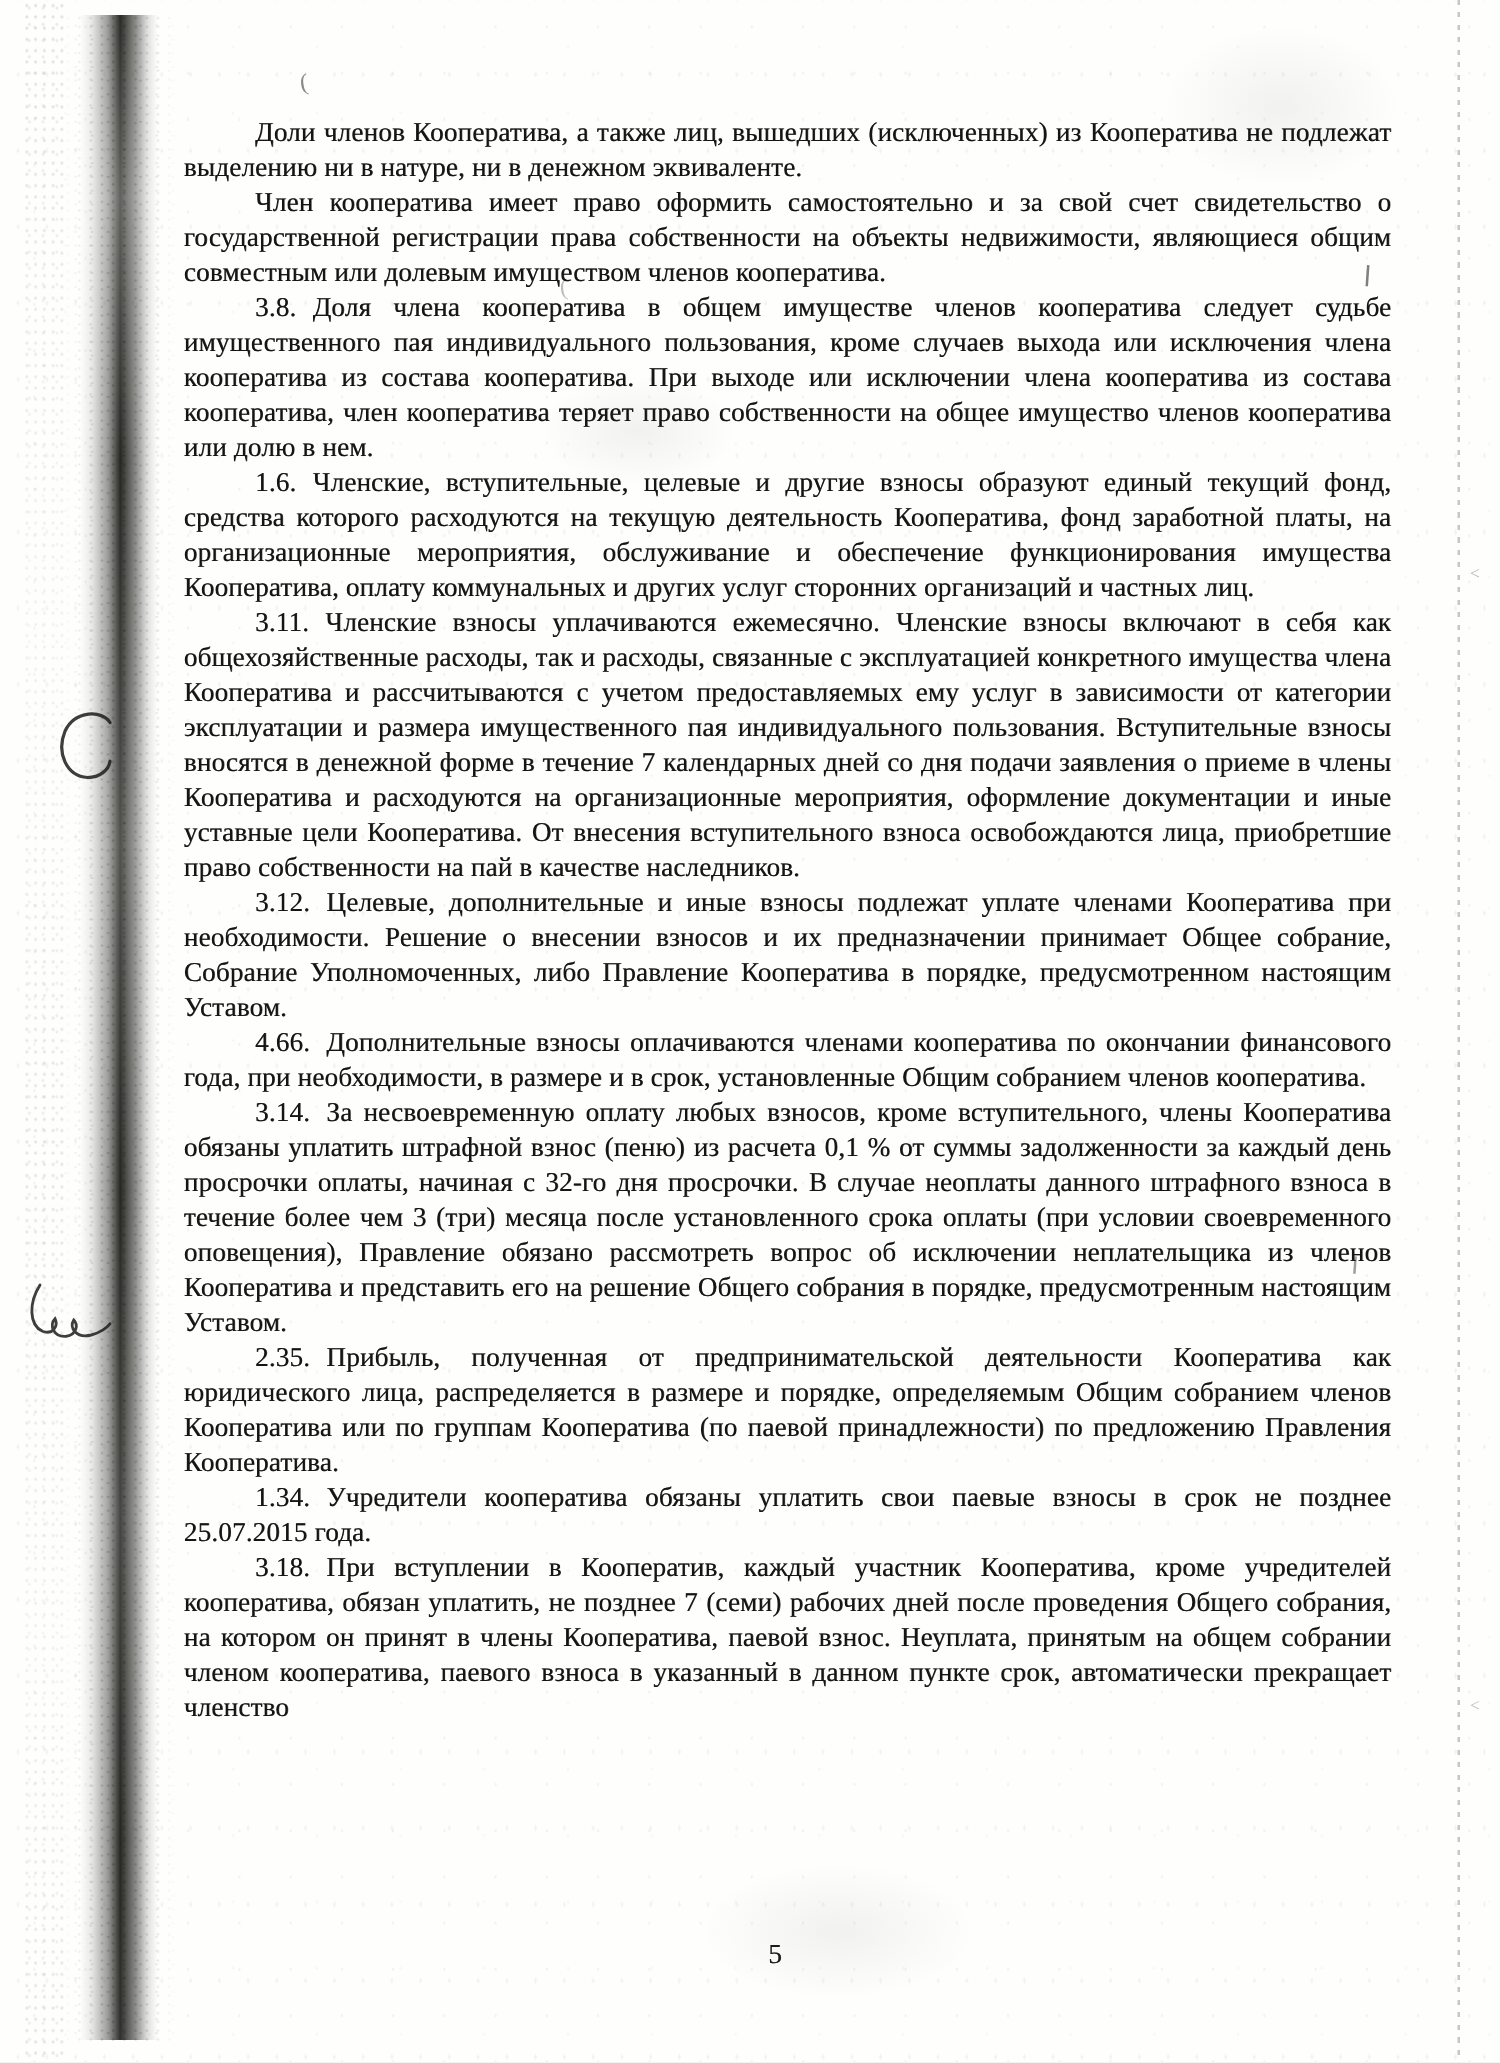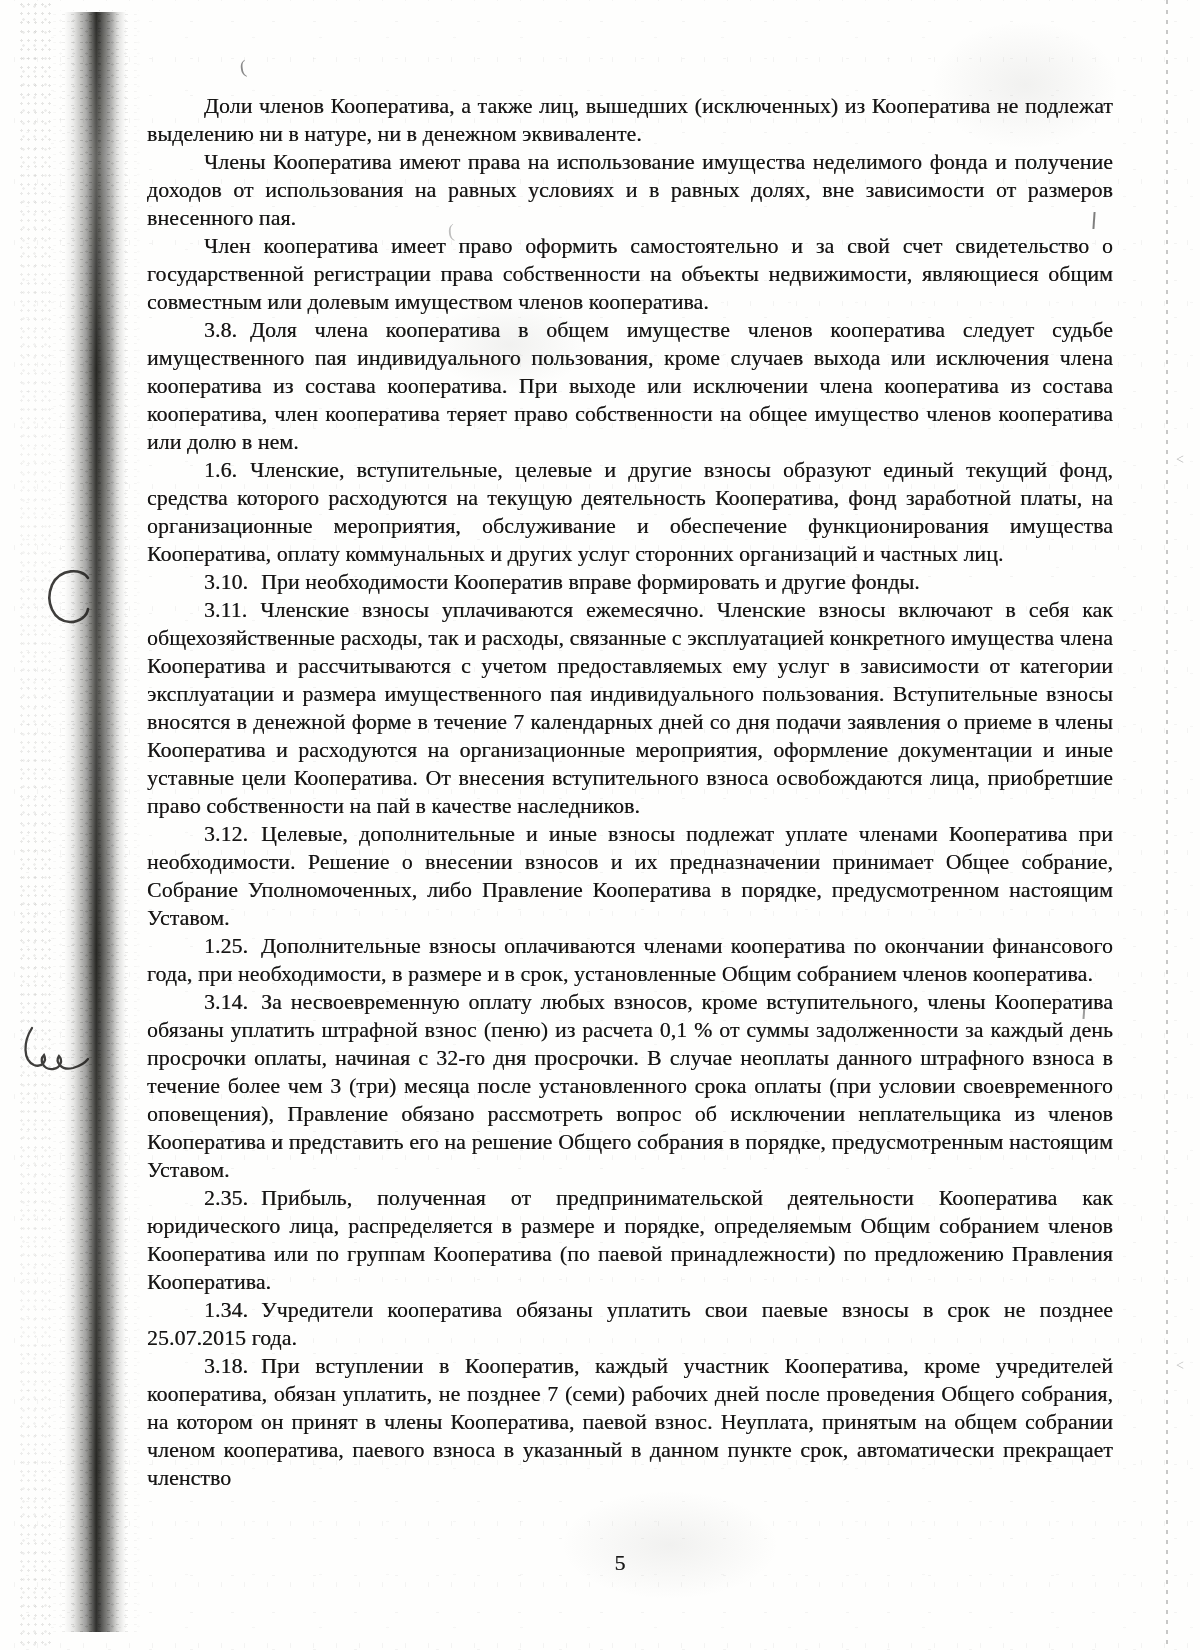--- a/index.html
+++ b/index.html
@@ -130,28 +130,26 @@
 
   <span class="artifact" style="left:240px;top:56px;transform:rotate(-8deg);">(</span>
   <span class="artifact" style="left:448px;top:220px;opacity:.55;transform:rotate(-5deg);">(</span>
   <div class="tick" style="left:1093px;top:212px;"></div>
   <div class="tick" style="left:1083px;top:1005px;height:14px;opacity:.5;"></div>
   <span class="artifact" style="left:1176px;top:452px;font-size:14px;opacity:.6;">&lt;</span>
   <span class="artifact" style="left:1176px;top:1358px;font-size:14px;opacity:.55;">&lt;</span>
 
   <div class="text-block">
     <p><span class="pnum"></span><span>Доли членов Кооператива, а также лиц, вышедших (исключенных) из Кооператива не подлежат выделению ни в натуре, ни в денежном эквиваленте.</span></p>
-    <p><span class="pnum"></span><span>Члены Кооператива имеют права на использование имущества неделимого фонда и получение доходов от использования на равных условиях и в равных долях, вне зависимости от размеров внесенного пая.</span></p>
     <p><span class="pnum"></span><span>Член кооператива имеет право оформить самостоятельно и за свой счет свидетельство о государственной регистрации права собственности на объекты недвижимости, являющиеся общим совместным или долевым имуществом членов кооператива.</span></p>
     <p><span class="pnum">3.8.</span><span>Доля члена кооператива в общем имуществе членов кооператива следует судьбе имущественного пая индивидуального пользования, кроме случаев выхода или исключения члена кооператива из состава кооператива. При выходе или исключении члена кооператива из состава кооператива, член кооператива теряет право собственности на общее имущество членов кооператива или долю в нем.</span></p>
     <p><span class="pnum">1.6.</span><span>Членские, вступительные, целевые и другие взносы образуют единый текущий фонд, средства которого расходуются на текущую деятельность Кооператива, фонд заработной платы, на организационные мероприятия, обслуживание и обеспечение функционирования имущества Кооператива, оплату коммунальных и других услуг сторонних организаций и частных лиц.</span></p>
-    <p><span class="pnum">3.10.</span><span>При необходимости Кооператив вправе формировать и другие фонды.</span></p>
     <p><span class="pnum">3.11.</span><span>Членские взносы уплачиваются ежемесячно. Членские взносы включают в себя как общехозяйственные расходы, так и расходы, связанные с эксплуатацией конкретного имущества члена Кооператива и рассчитываются с учетом предоставляемых ему услуг в зависимости от категории эксплуатации и размера имущественного пая индивидуального пользования. Вступительные взносы вносятся в денежной форме в течение 7 календарных дней со дня подачи заявления о приеме в члены Кооператива и расходуются на организационные мероприятия, оформление документации и иные уставные цели Кооператива. От внесения вступительного взноса освобождаются лица, приобретшие право собственности на пай в качестве наследников.</span></p>
     <p><span class="pnum">3.12.</span><span>Целевые, дополнительные и иные взносы подлежат уплате членами Кооператива при необходимости. Решение о внесении взносов и их предназначении принимает Общее собрание, Собрание Уполномоченных, либо Правление Кооператива в порядке, предусмотренном настоящим Уставом.</span></p>
-    <p><span class="pnum">1.25.</span><span>Дополнительные взносы оплачиваются членами кооператива по окончании финансового года, при необходимости, в размере и в срок, установленные Общим собранием членов кооператива.</span></p>
+    <p><span class="pnum">4.66.</span><span>Дополнительные взносы оплачиваются членами кооператива по окончании финансового года, при необходимости, в размере и в срок, установленные Общим собранием членов кооператива.</span></p>
     <p><span class="pnum">3.14.</span><span>За несвоевременную оплату любых взносов, кроме вступительного, члены Кооператива обязаны уплатить штрафной взнос (пеню) из расчета 0,1 % от суммы задолженности за каждый день просрочки оплаты, начиная с 32-го дня просрочки. В случае неоплаты данного штрафного взноса в течение более чем 3 (три) месяца после установленного срока оплаты (при условии своевременного оповещения), Правление обязано рассмотреть вопрос об исключении неплательщика из членов Кооператива и представить его на решение Общего собрания в порядке, предусмотренным настоящим Уставом.</span></p>
     <p><span class="pnum">2.35.</span><span>Прибыль, полученная от предпринимательской деятельности Кооператива как юридического лица, распределяется в размере и порядке, определяемым Общим собранием членов Кооператива или по группам Кооператива (по паевой принадлежности) по предложению Правления Кооператива.</span></p>
     <p><span class="pnum">1.34.</span><span>Учредители кооператива обязаны уплатить свои паевые взносы в срок не позднее 25.07.2015 года.</span></p>
     <p><span class="pnum">3.18.</span><span>При вступлении в Кооператив, каждый участник Кооператива, кроме учредителей кооператива, обязан уплатить, не позднее 7 (семи) рабочих дней после проведения Общего собрания, на котором он принят в члены Кооператива, паевой взнос. Неуплата, принятым на общем собрании членом кооператива, паевого взноса в указанный в данном пункте срок, автоматически прекращает членство</span></p>
   </div>
 
   <div class="page-number">5</div>
 
 </div>
 

